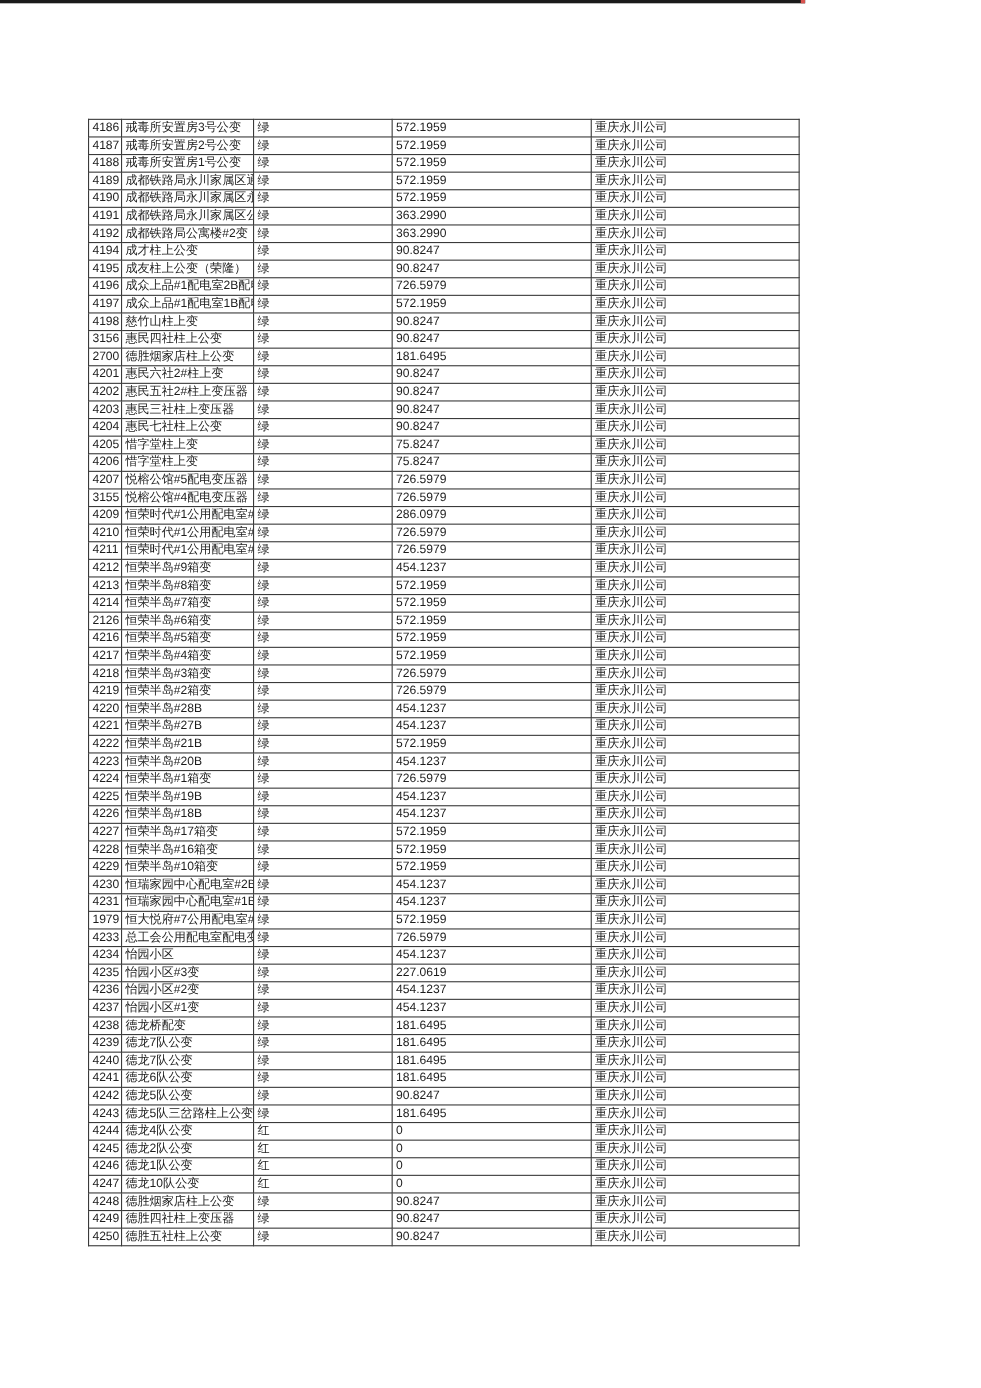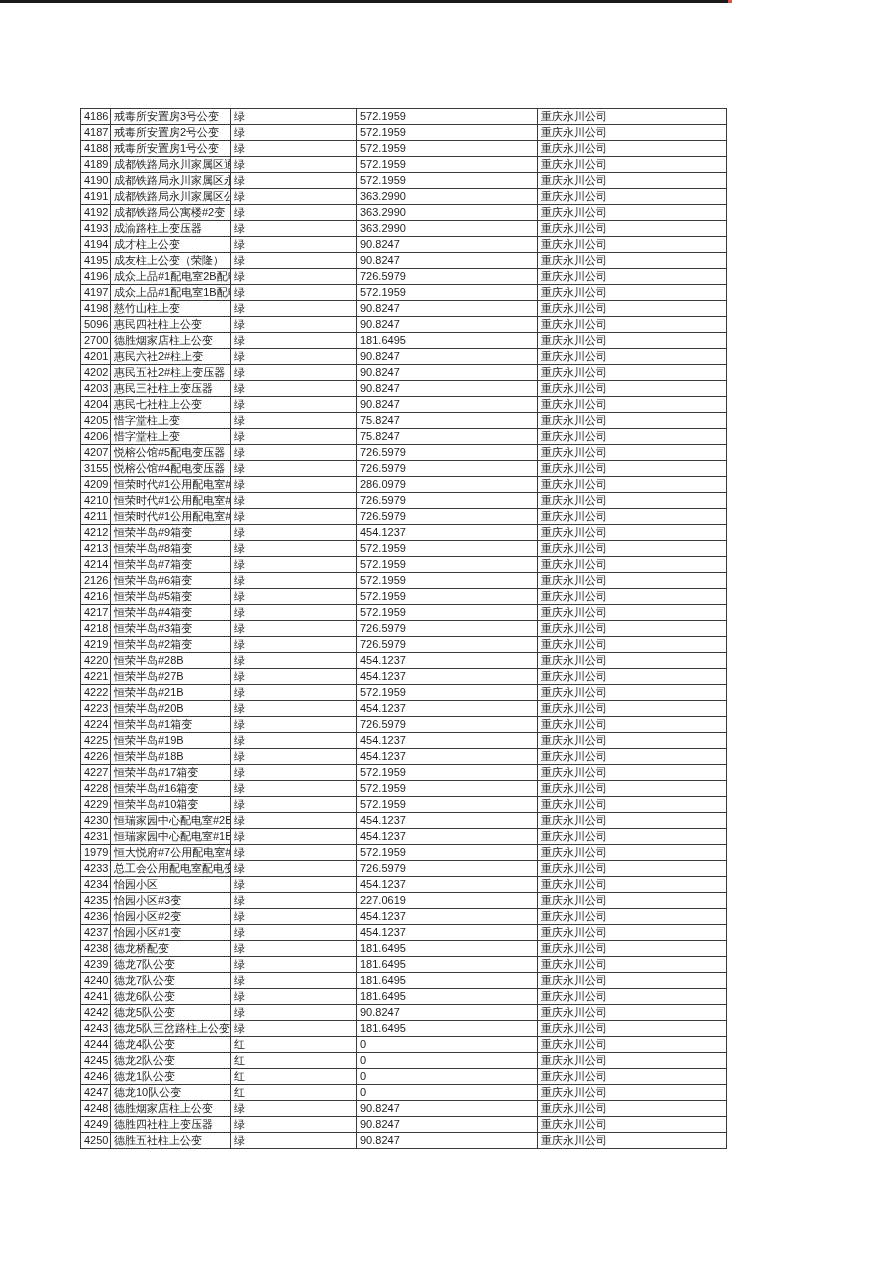--- a/index.html
+++ b/index.html
@@ -116,27 +116,20 @@
           <td>重庆永川公司</td>
         </tr>
         <tr>
           <td>4192</td>
           <td>成都铁路局公寓楼#2变</td>
           <td>绿</td>
           <td>363.2990</td>
           <td>重庆永川公司</td>
         </tr>
         <tr>
-          <td>4193</td>
-          <td>成渝路柱上变压器</td>
-          <td>绿</td>
-          <td>363.2990</td>
-          <td>重庆永川公司</td>
-        </tr>
-        <tr>
           <td>4194</td>
           <td>成才柱上公变</td>
           <td>绿</td>
           <td>90.8247</td>
           <td>重庆永川公司</td>
         </tr>
         <tr>
           <td>4195</td>
           <td>成友柱上公变（荣隆）</td>
           <td>绿</td>
@@ -158,21 +151,21 @@
           <td>重庆永川公司</td>
         </tr>
         <tr>
           <td>4198</td>
           <td>慈竹山柱上变</td>
           <td>绿</td>
           <td>90.8247</td>
           <td>重庆永川公司</td>
         </tr>
         <tr>
-          <td>5096</td>
+          <td>3156</td>
           <td>惠民四社柱上公变</td>
           <td>绿</td>
           <td>90.8247</td>
           <td>重庆永川公司</td>
         </tr>
         <tr>
           <td>2700</td>
           <td>德胜烟家店柱上公变</td>
           <td>绿</td>
           <td>181.6495</td>

